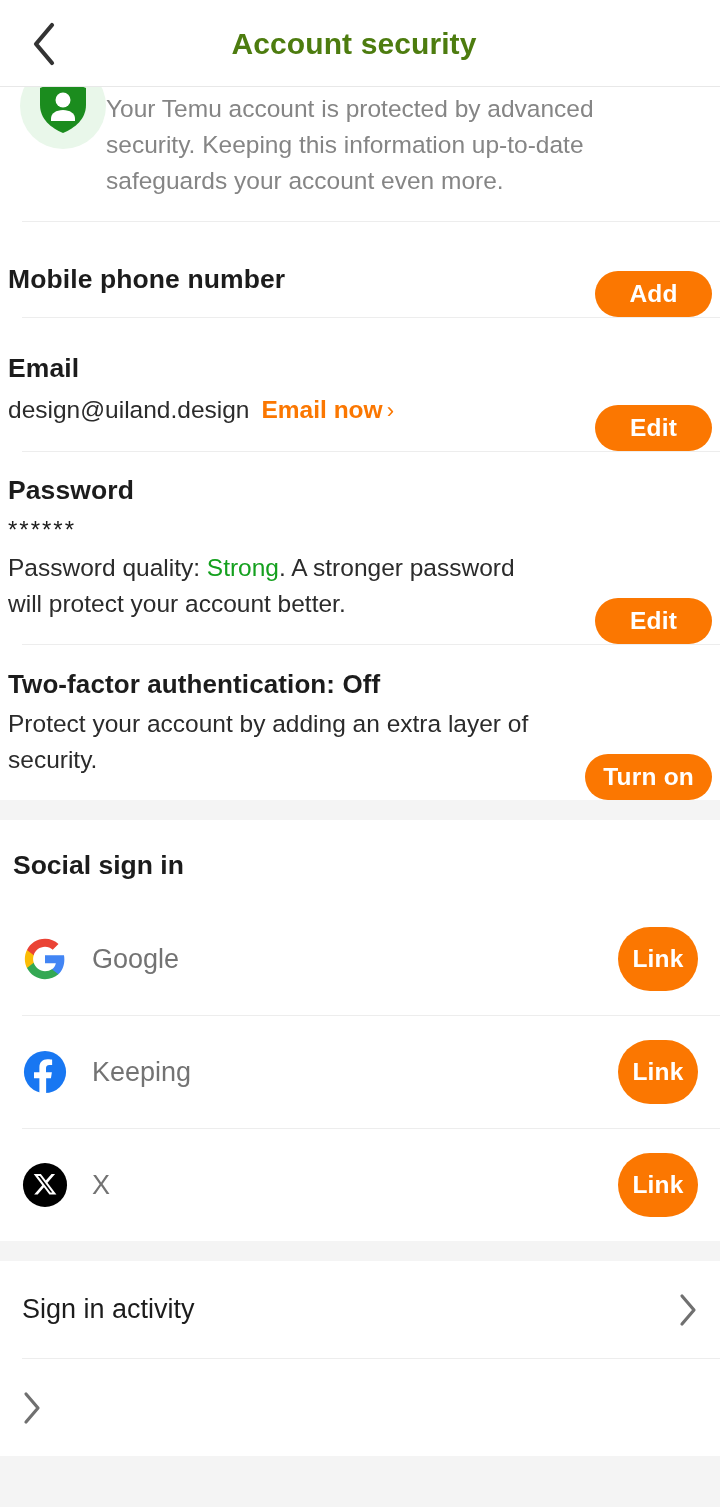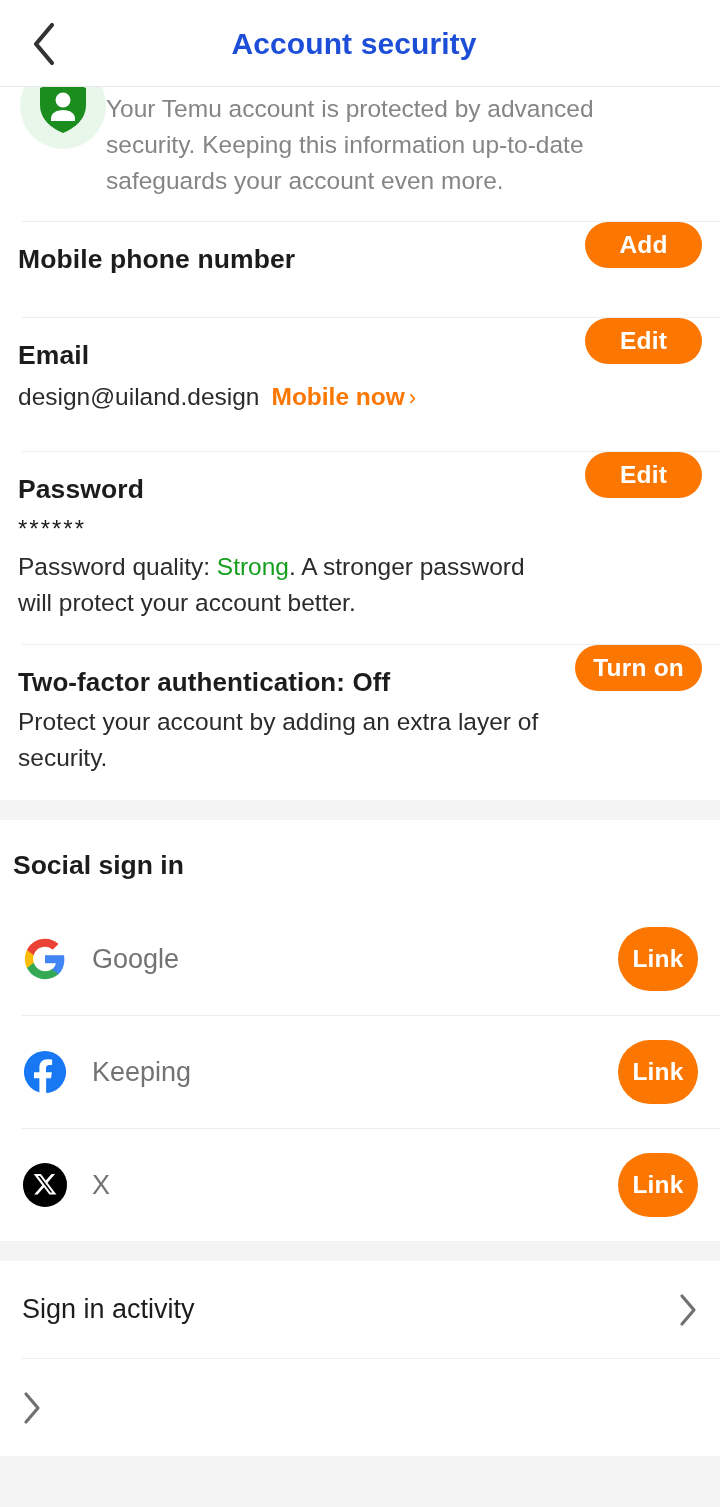--- a/index.html
+++ b/index.html
@@ -33,21 +33,21 @@
     cursor: pointer;
   }
   .back-btn svg { display: block; }
   .header-title {
     position: absolute;
     left: 0; right: 12px; top: 0;
     height: 87px;
     display: flex; align-items: center; justify-content: center;
     font-size: 30px;
     font-weight: 700;
-    color: #1d4ed8;
+    color: #4d7c0f;
     letter-spacing: 0.1px;
   }
 
   
   .panel { background: #ffffff; }
   .gap { height: 20px; background: #f4f4f4; }
 
   .divider {
     height: 1px;
     background: #ededed;
@@ -79,22 +79,22 @@
     font-size: 24.5px;
     line-height: 36px;
     color: #858585;
     max-width: 500px;
   }
 
   
   .info-row {
     position: relative;
     display: flex;
-    align-items: flex-start;
-    padding: 0 18px;
+    align-items: flex-end;
+    padding: 0 8px;
     min-height: 90px;
   }
   .info-main { flex: 1 1 auto; padding: 22px 0; }
   .info-title {
     font-size: 26.5px;
     font-weight: 700;
     color: #1c1c1c;
     letter-spacing: 0.1px;
   }
   .info-title.sm { font-size: 26px; }
@@ -232,21 +232,21 @@
         <button class="pill pill-wide">Add</button>
       </div>
     </div>
 
     <div class="divider"></div>
 
     <div class="info-row" style="min-height:133px;">
       <div class="info-main">
         <div class="info-title">Email</div>
         <div class="info-sub">
-          <span>design@uiland.design</span><span class="verify-link"><span>Mobile now</span><span class="chev">›</span></span>
+          <span>design@uiland.design</span><span class="verify-link"><span>Email now</span><span class="chev">›</span></span>
         </div>
       </div>
       <div class="row-action">
         <button class="pill pill-wide">Edit</button>
       </div>
     </div>
 
     <div class="divider"></div>
 
     <div class="info-row" style="min-height:192px;">

